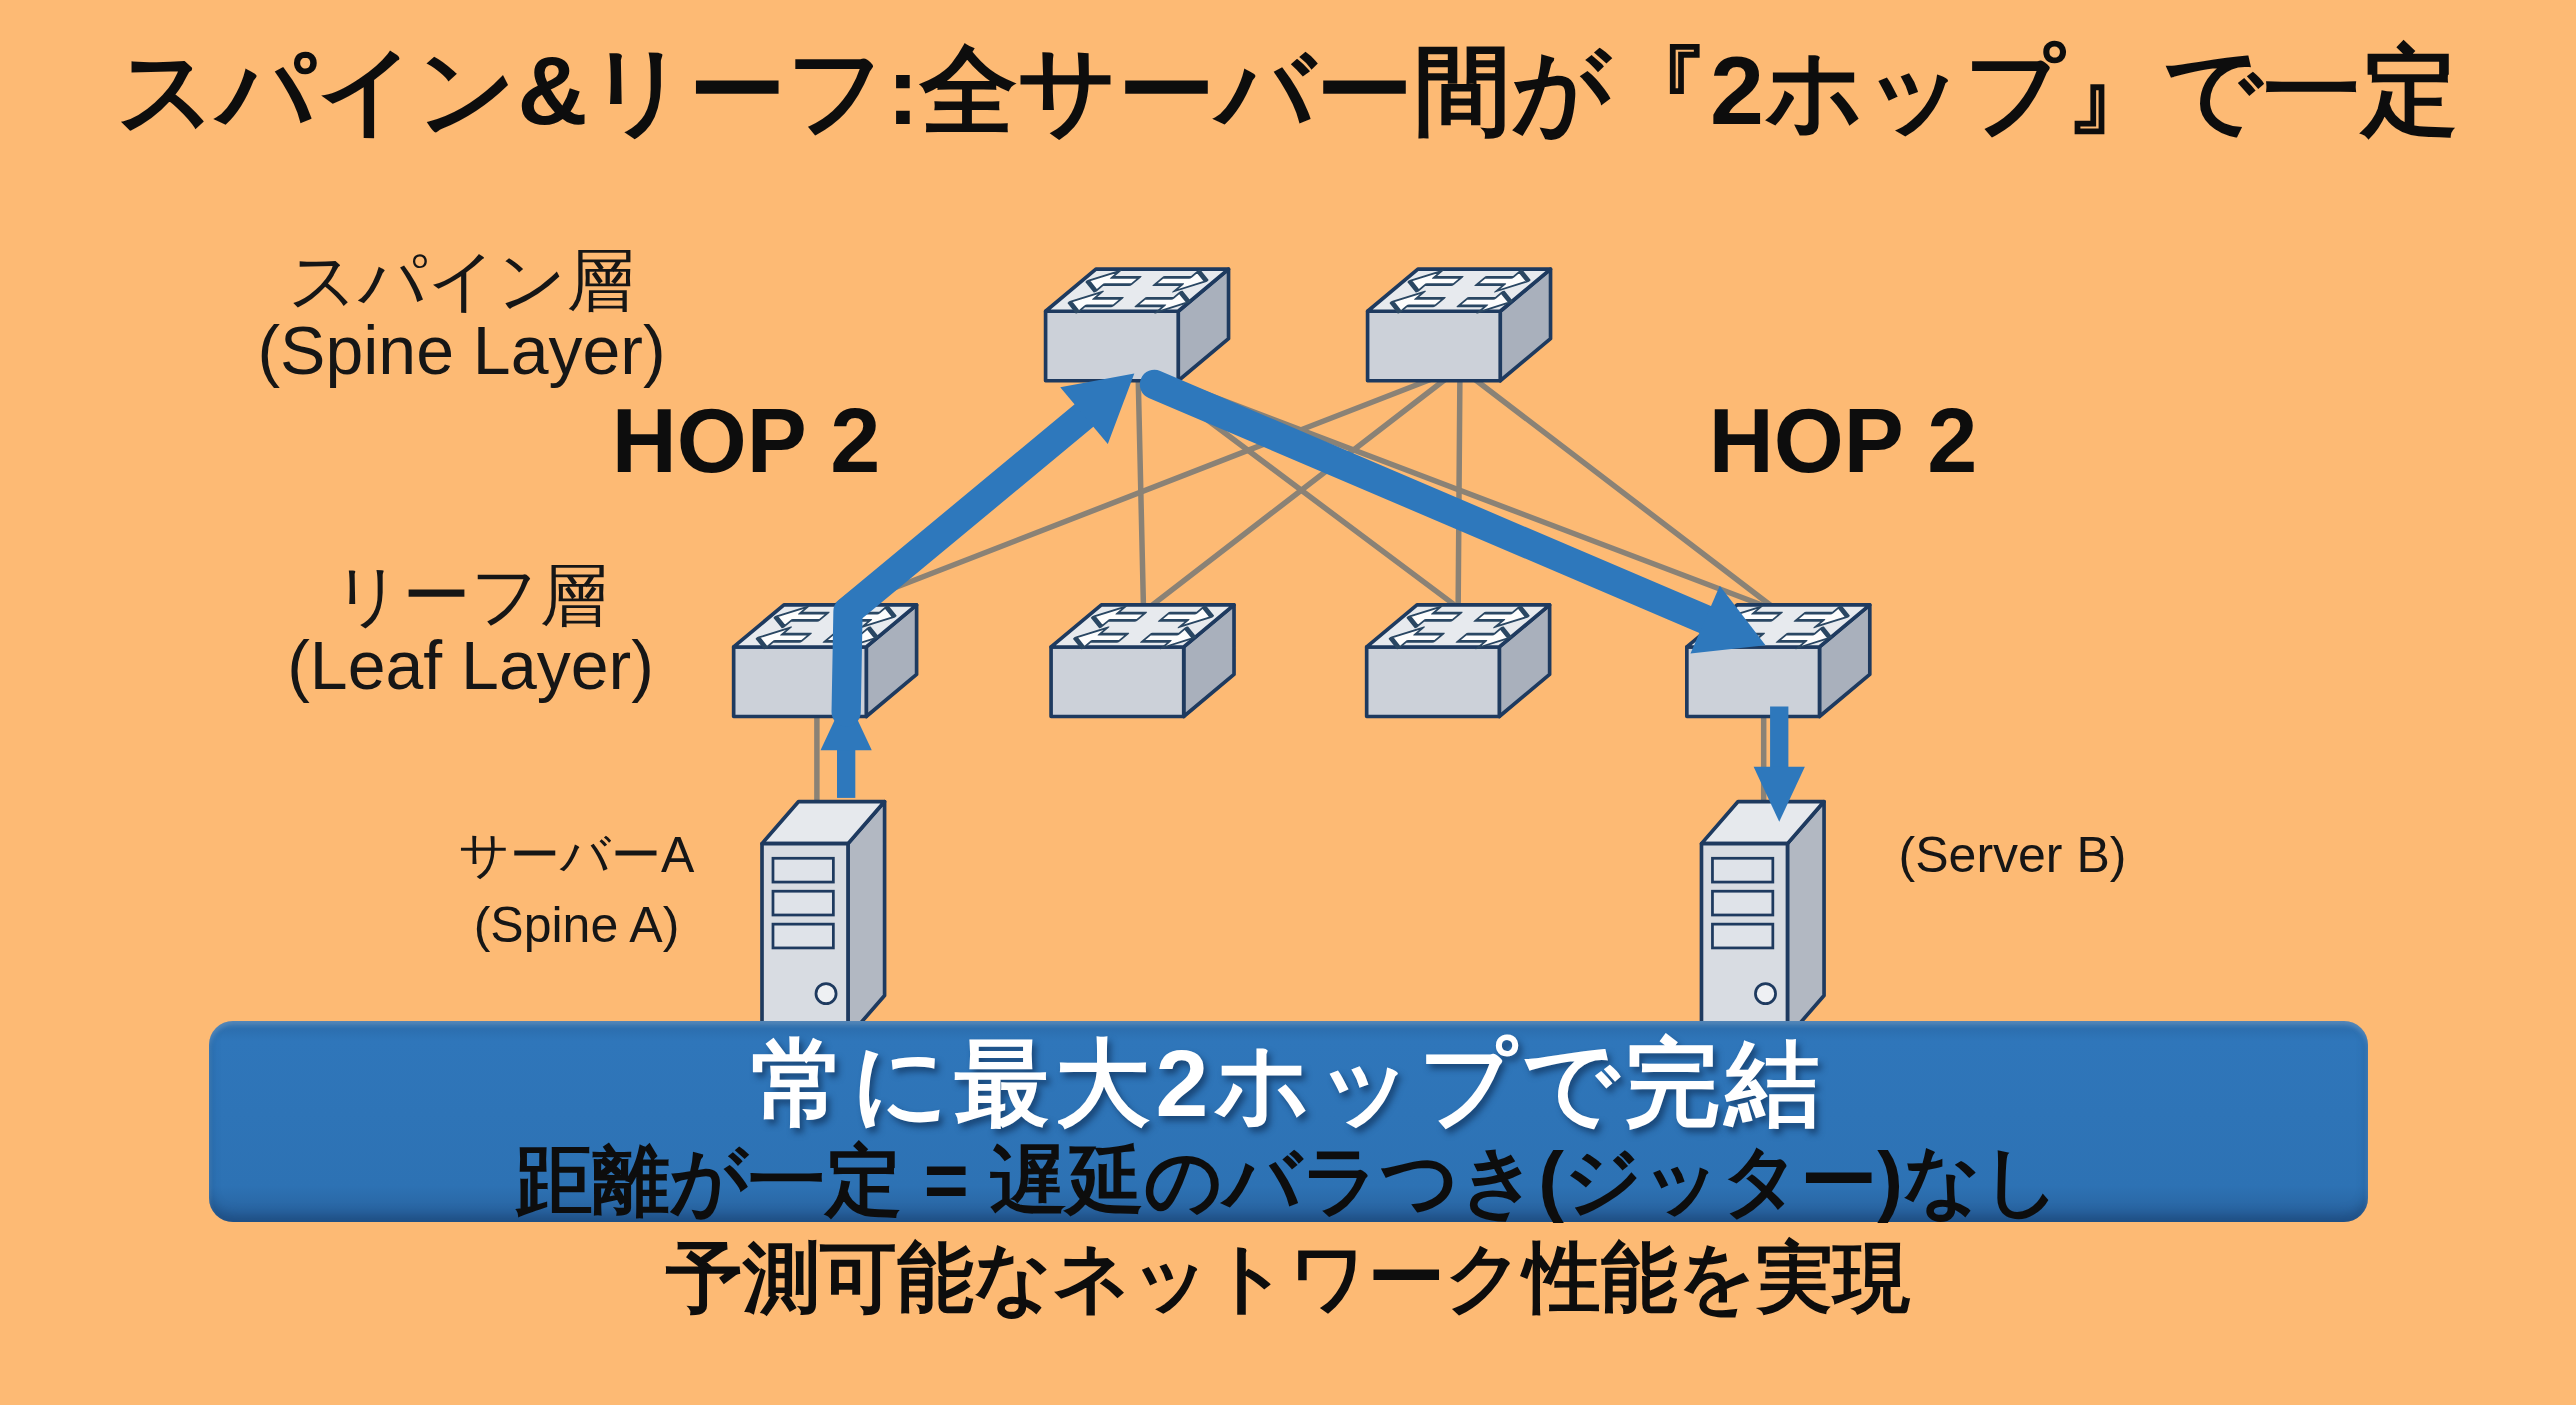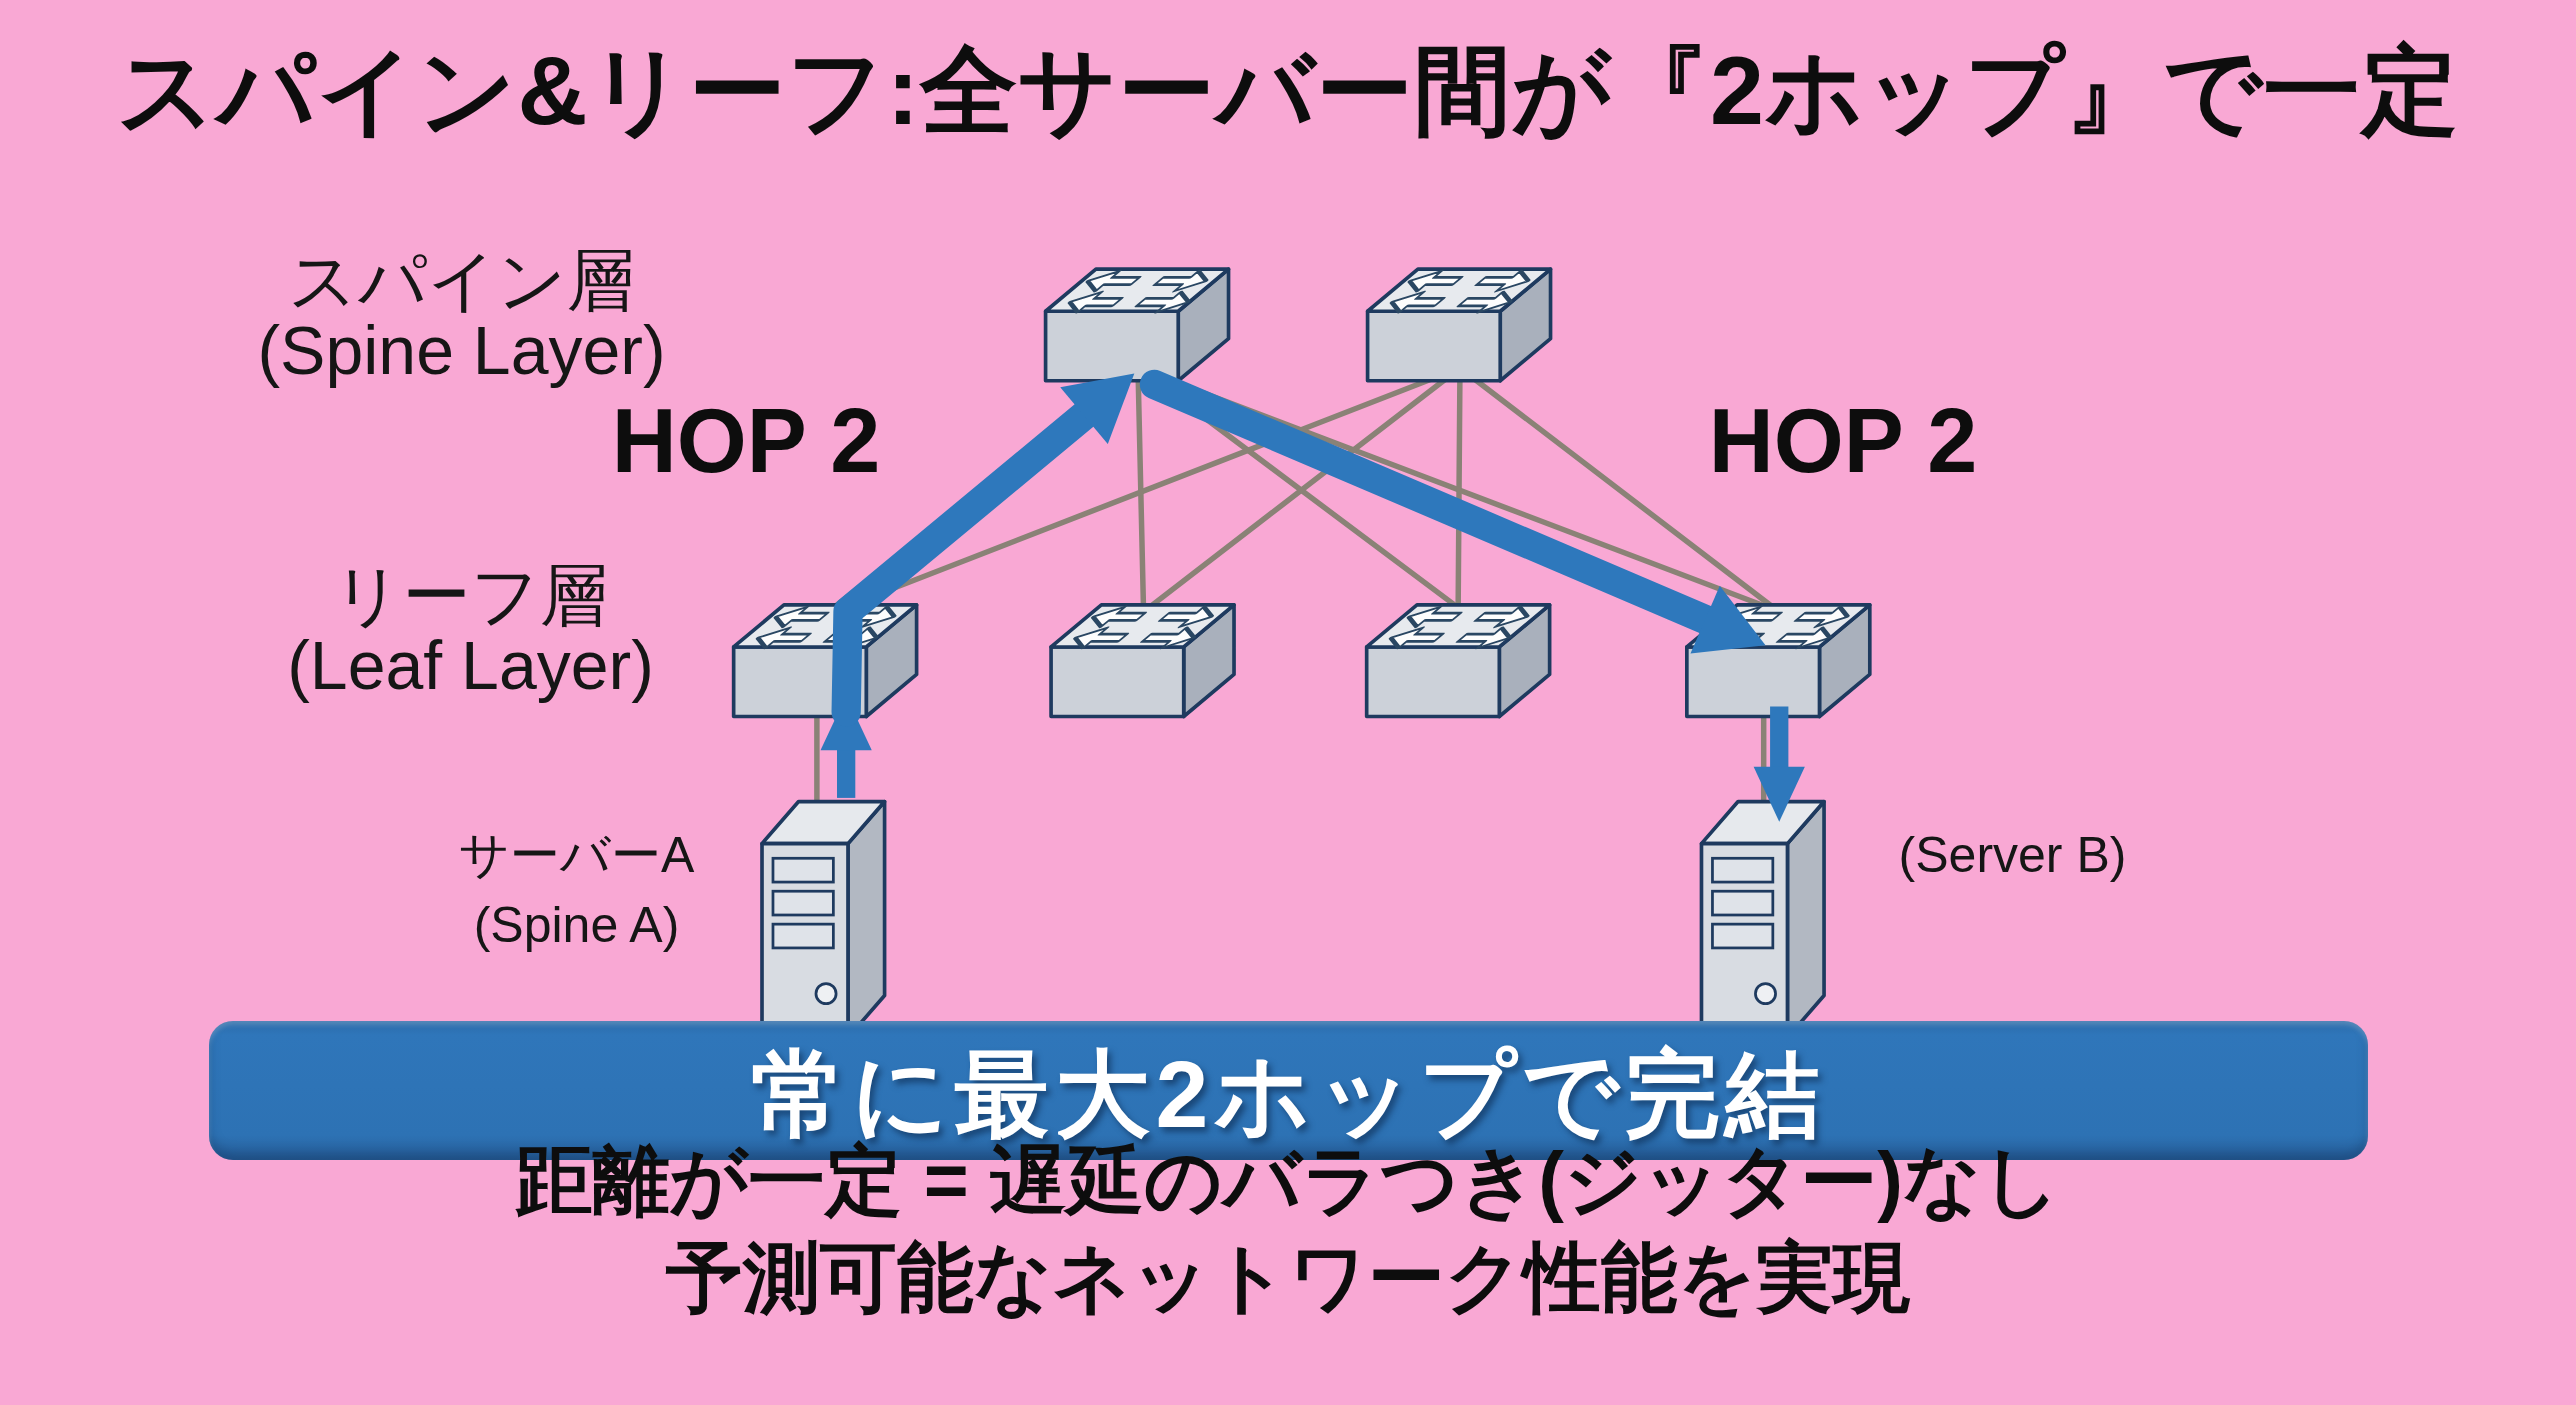--- a/index.html
+++ b/index.html
@@ -1,19 +1,19 @@
 <!DOCTYPE html>
 <html style="font-size:14.6px"><head>
 <meta charset="utf-8">
 <style>
   html,body{margin:0;padding:0;background:#eceae6;}
   .slide{
     position:relative;
     width:2576px;height:1405px;
-    background:#f9a8d4;
+    background:#fdba74;
     overflow:hidden;
     font-family:"Liberation Sans","DejaVu Sans",sans-serif;
     color:#111;
   }
   .title{
     position:absolute;top:27.4px;left:0;width:100%;
     margin:0;text-align:center;
     font-size:97px;font-weight:900;letter-spacing:0.9px;
     color:#0d0d0d;white-space:nowrap;
   }
@@ -21,24 +21,24 @@
   .label{position:absolute;text-align:center;}
   .layer-label{font-size:68px;line-height:70px;font-weight:500;color:#161616;}
   .hop-label{font-size:90px;font-weight:800;color:#0d0d0d;}
   .spine-label{left:233px;top:245px;width:457px;}
   .leaf-label{left:242px;top:560px;width:457px;}
   .servera-label{left:357px;top:820px;width:439px;font-size:50px;}
   .serverb-label{left:1793px;top:820px;width:439px;font-size:50px;}
   .hop1-label{left:540px;top:390px;width:412px;}
   .hop2-label{left:1637px;top:390px;width:412px;}
   .banner{
-    position:absolute;left:209px;top:1021px;width:2159px;height:139px;
+    position:absolute;left:209px;top:1021px;width:2159px;height:201px;
     background:linear-gradient(180deg,#2a6aa8 0%,#2f76ba 10%,#2d72b4 82%,#275f9b 100%);
     border-radius:24px;
-    display:flex;align-items:flex-end;justify-content:center;
+    display:flex;align-items:flex-start;justify-content:center;
     box-shadow:inset 0 3.7px 5.5px rgba(255,255,255,0.22), inset 0 -7.3px 11px rgba(15,45,85,0.35);
   }
   .banner span{
     color:#ffffff;font-size:95px;font-weight:800;letter-spacing:5.5px;
     text-shadow:3.7px 4.6px 6.4px rgba(10,35,70,0.55);
     white-space:nowrap;
   }
   .footer{
     position:absolute;left:0;top:1132px;width:100%;
     text-align:center;font-size:77px;font-weight:800;line-height:97px;

